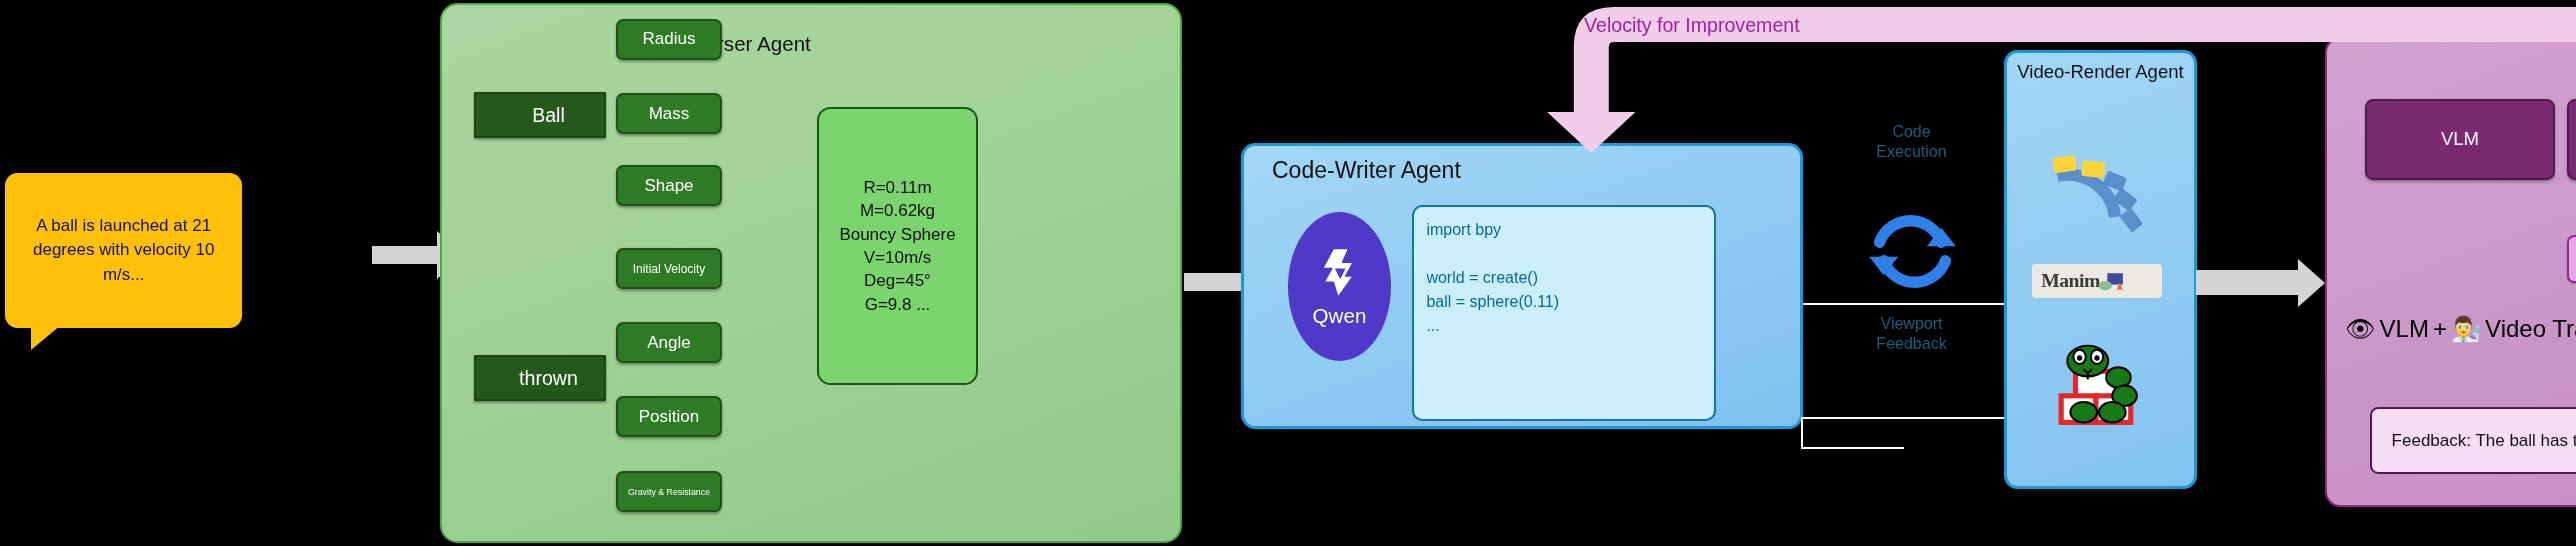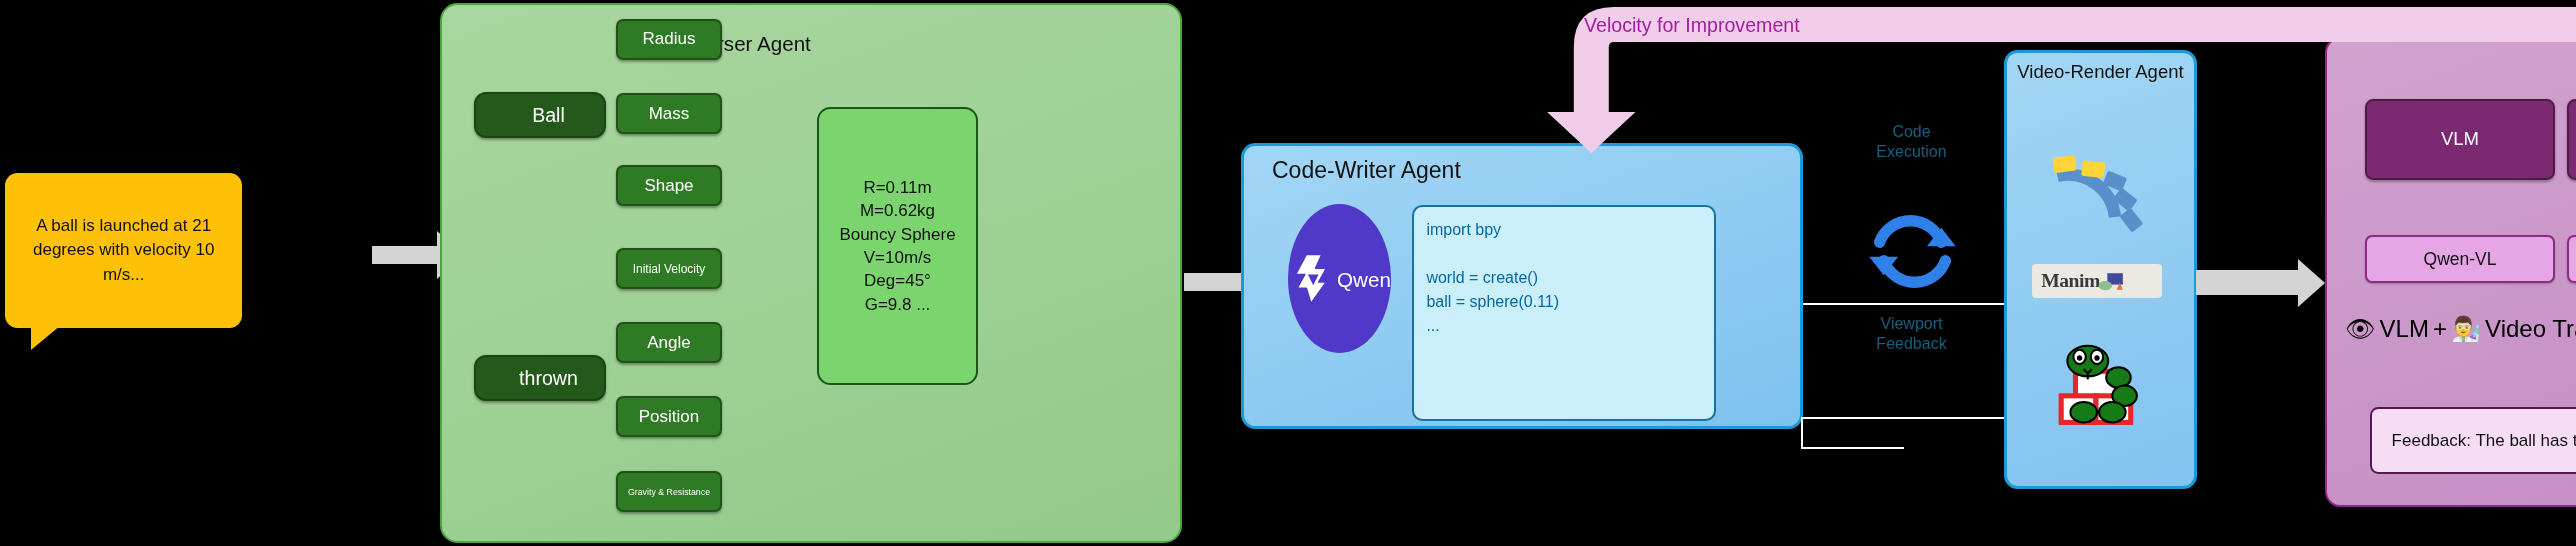--- a/index.html
+++ b/index.html
@@ -43,21 +43,21 @@
     left: 440px; top: 3.1px; width: 742px; height: 540px;
     background: linear-gradient(160deg,#a8d6a0 0%,#9ed094 55%,#93c98a 100%);
     border: 2.1px solid #4aa73c; border-radius: 17.5px;
   }
   #parser-title {
     left: 621px; top: 30px; width: 216px; height: 28px;
     font-size: 20.6px; color:#111;
   }
   .ent-pill {
     left: 474px; width: 132px; height: 46px;
-    background:#24591b; border:2.1px solid #1b4614; border-radius: 12px;
+    background:#24591b; border:2.1px solid #1b4614; border-radius: 1px;
     color:#fff; font-size: 19.6px;
     box-shadow: 0 1.5px 2.6px rgba(0,0,0,.35);
     padding-left: 17px;
   }
   .attr-pill {
     left: 616px; width: 106px; height: 41px;
     background:#2f7a24; border:2.1px solid #205217; border-radius: 7.2px;
     color:#fff; font-size: 17px;
     box-shadow: 0 1.5px 2.6px rgba(0,0,0,.35);
   }
@@ -72,23 +72,23 @@
   }
 
   
   #writer-panel {
     left: 1241px; top: 143px; width: 562px; height: 286px;
     background: linear-gradient(160deg,#a2d6f5 0%,#8ecaf2 55%,#7fc2ef 100%);
     border: 3.1px solid #1a9ad6; border-radius: 14.4px;
   }
   #writer-title { left: 1272px; top: 157px; font-size: 23px; color:#111; }
   #qwen-logo {
-    left: 1288px; top: 204px; width: 103px; height: 149px;
+    left: 1288px; top: 212px; width: 103px; height: 149px;
     background:#5038c8; border-radius: 50%;
-    display:flex; flex-direction:row; align-items:center; justify-content:center;
+    display:flex; flex-direction:column; align-items:center; justify-content:center;
   }
   #qwen-label { color:#fff; font-size: 20.6px; margin-top: 2.1px; }
   #code-card {
     left: 1412px; top: 205px; width: 304px; height: 216px;
     background:#cbeefb; border:2.6px solid #1673a0; border-radius: 10.3px;
     padding: 11.3px 12.4px; color:#0369a1; font-size: 16px; line-height: 1.5;
   }
 
   
   #exec-label { left: 1834px; top: 122px; width: 155px; font-size: 16px; color:#17607d; text-align:center; line-height:1.25; }
@@ -275,21 +275,20 @@
     <div class="shaft" style="left:0; top:13.4px; width:103px; height:25px;"></div>
     <div class="head" style="left:102px; top:2.1px;"></div>
   </div>
 
   <div class="abs" id="eval-panel"></div>
   <div class="abs" id="eval-title">Evaluator</div>
 
   <div class="abs ctr eval-top" style="left:2365px; top:99px; width:190px;">VLM</div>
   <div class="abs ctr eval-top" style="left:2567px; top:99px; width:234px;">Object Detection</div>
 
-  <div class="abs ctr eval-sub" style="left:2365px; top:235px; width:190px;">Qwen-VL</div>
   <div class="abs ctr eval-sub" style="left:2567px; top:235px; width:234px;">GroundedDINO</div>
 
   <div class="abs" id="eval-formula">
     <span class="emo">👁</span>
     <span>VLM</span>
     <span>+</span>
     <span class="emo">👨‍🔬</span>
     <span>Video Tracking</span>
 
   </div>

